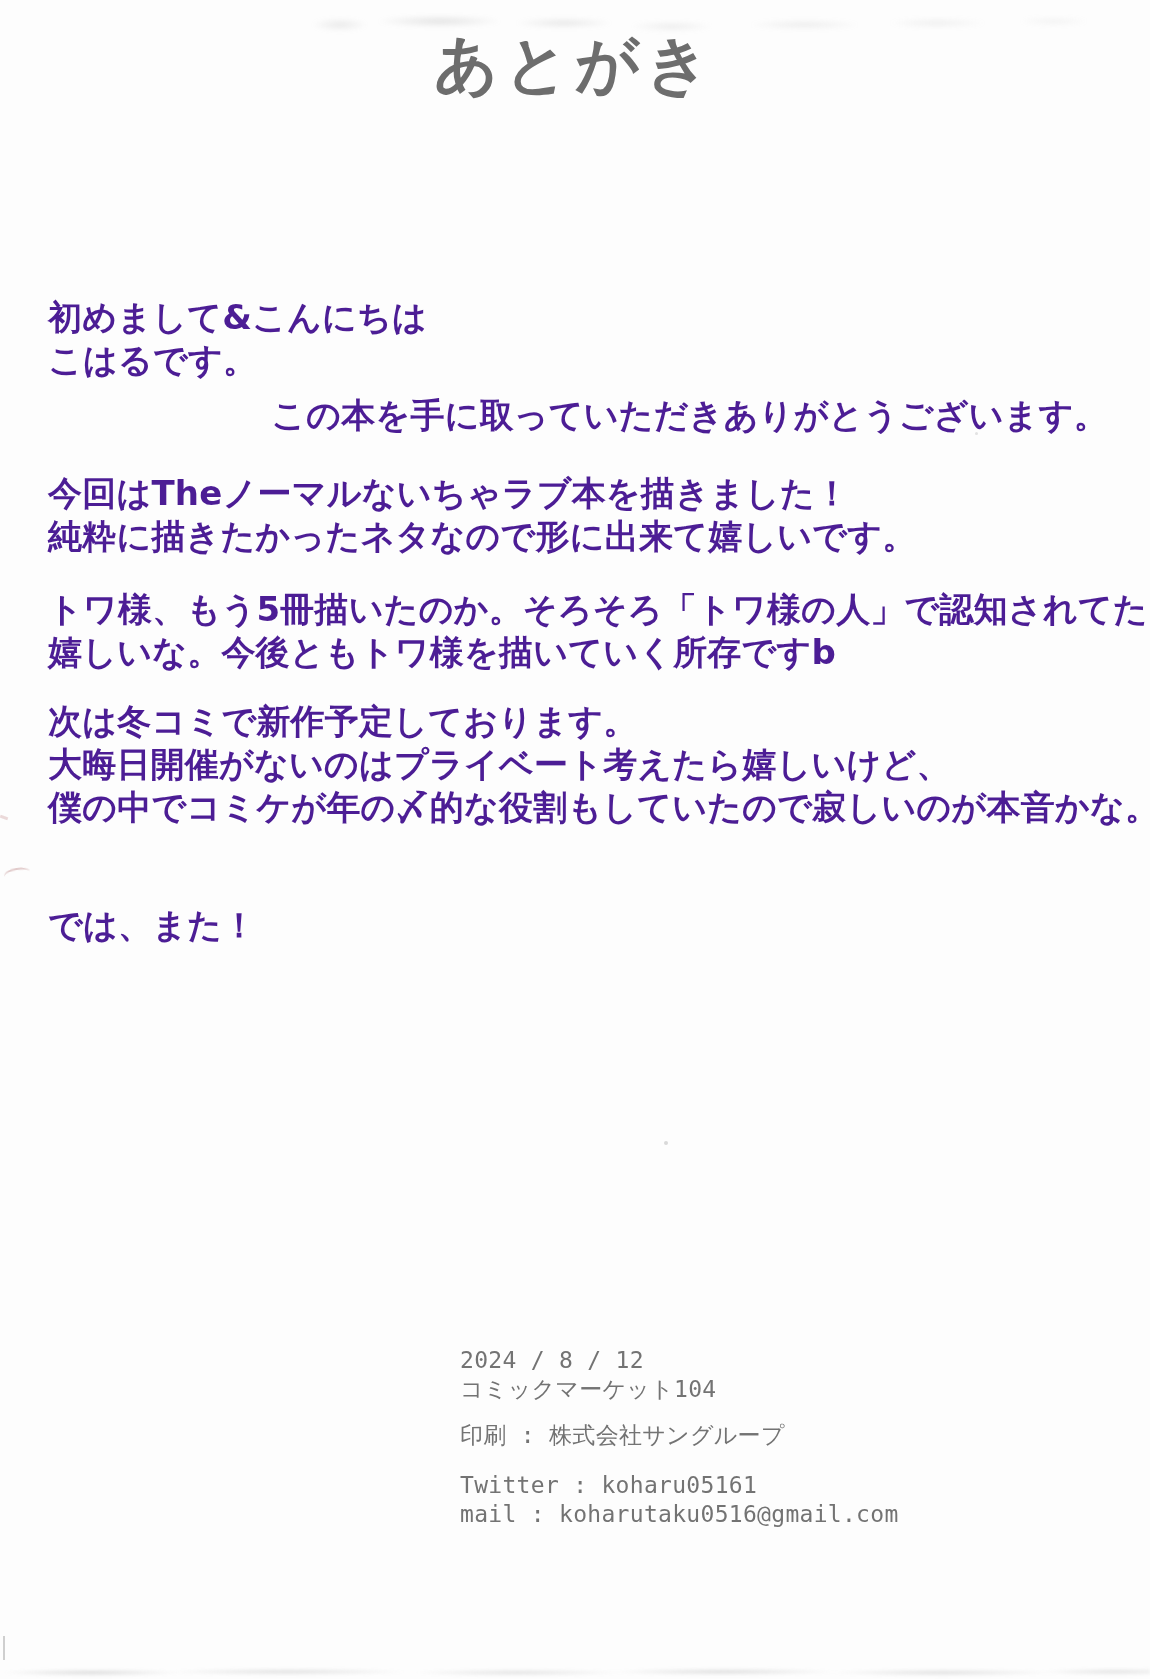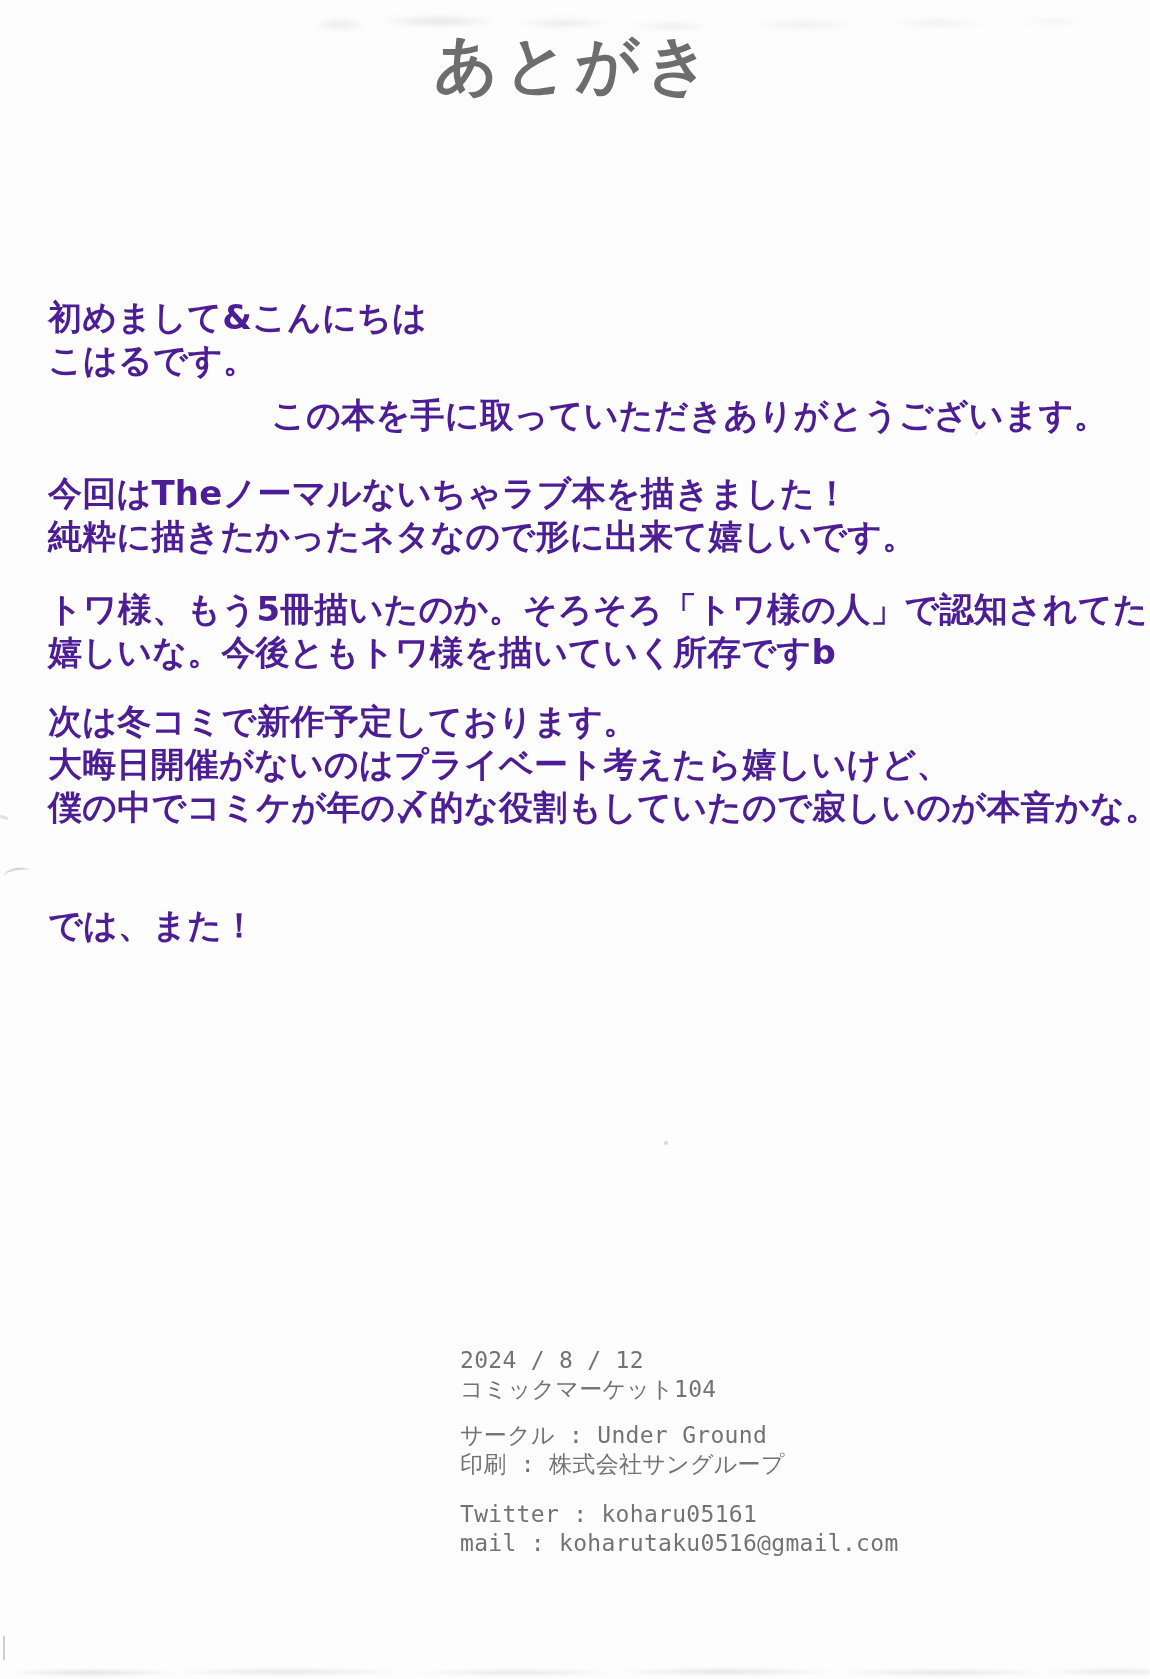--- a/index.html
+++ b/index.html
@@ -144,21 +144,20 @@
       <span class="ln">僕の中でコミケが年の〆的な役割もしていたので寂しいのが本音かな。</span>
     </p>
     <p class="p7">
       <span class="ln">では、また！</span>
     </p>
   </div>
 
   <div class="colophon">
     <span class="cln">2024 / 8 / 12</span>
     <span class="cln gap-after-event">コミックマーケット104</span>
-    <span class="cln">サークル : Under Ground</span>
     <span class="cln gap-after-printer">印刷 : 株式会社サングループ</span>
     <span class="cln">Twitter : koharu05161</span>
     <span class="cln">mail : koharutaku0516@gmail.com</span>
   </div>
 
   <div class="scratch-1"></div>
   <div class="scratch-2"></div>
   <div class="edge-tick"></div>
   <div class="speck-1"></div>
   <div class="speck-2"></div>

